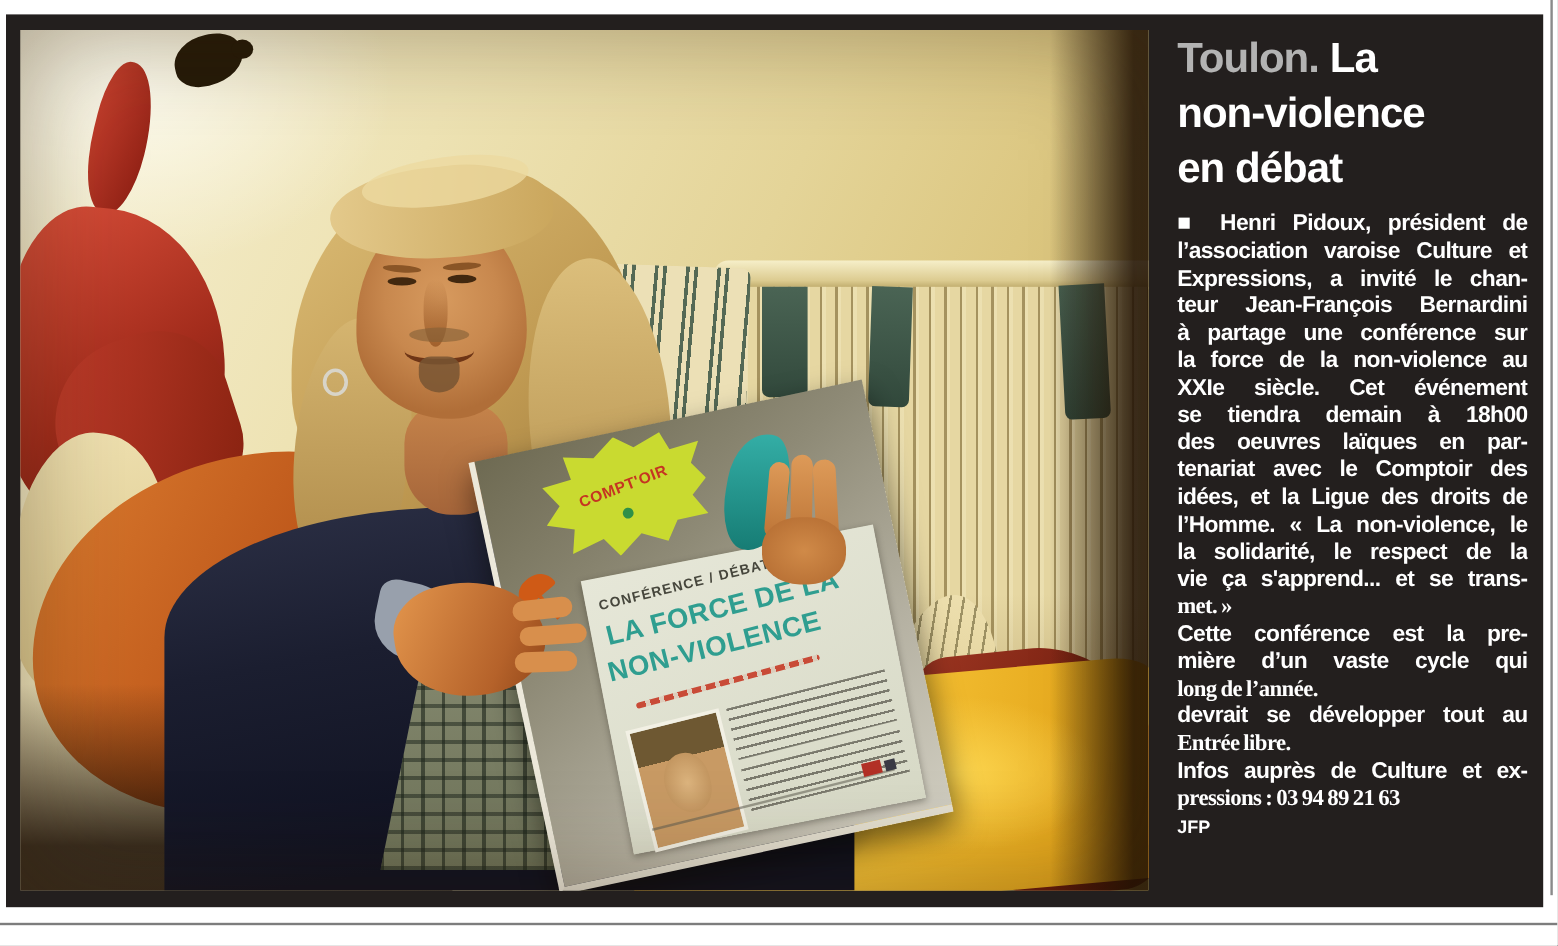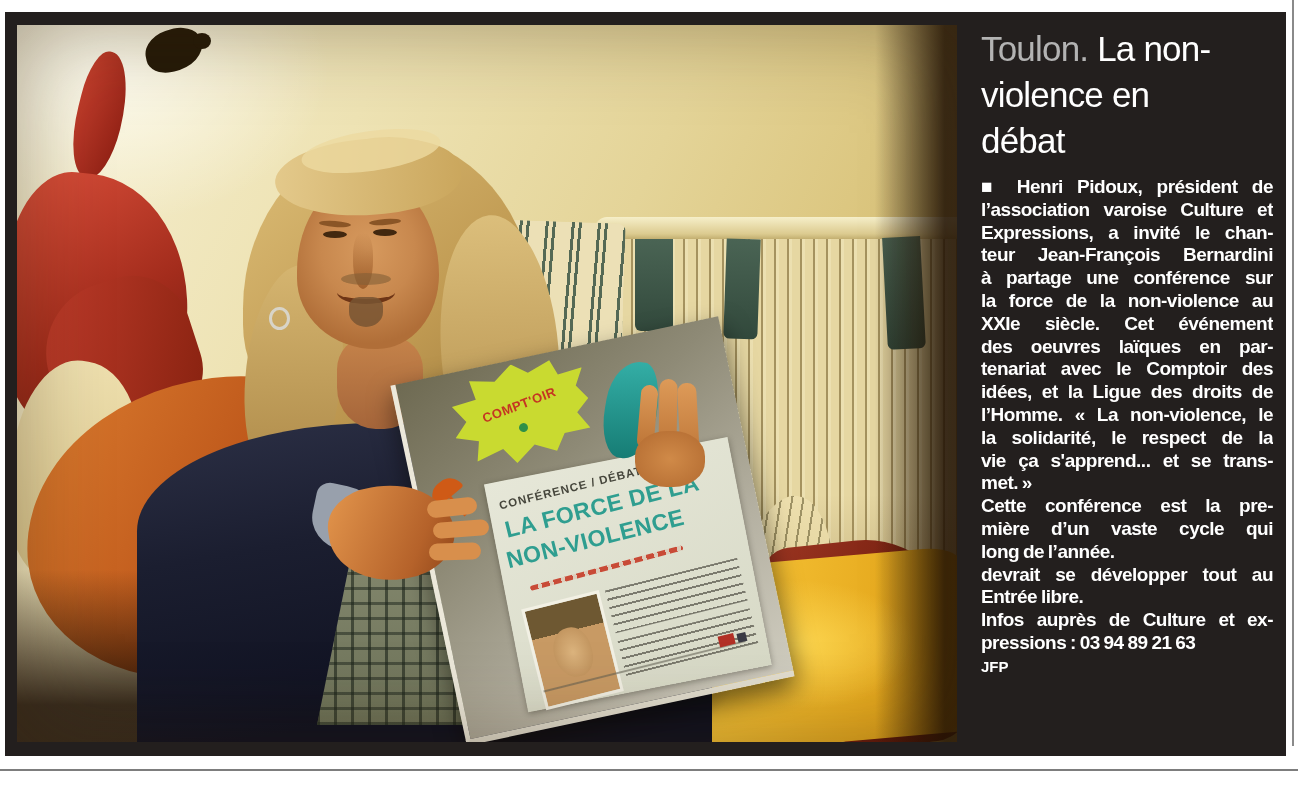--- a/index.html
+++ b/index.html
@@ -3,26 +3,26 @@
 <meta charset="utf-8">
 <style>
   html,body{margin:0;padding:0;background:#fff;}
   .page{position:relative;width:1298px;height:788px;background:#ffffff;overflow:hidden;font-family:"Liberation Sans",sans-serif;}
   .clipping{position:absolute;left:5px;top:12px;width:1281px;height:744px;background:#231f1e;overflow:hidden;}
   .vrule{position:absolute;left:1292px;top:0;width:2px;height:746px;background:#8a8a8a;}
   .hrule{position:absolute;left:0;top:769px;width:1298px;height:2px;background:#7d7d7d;}
 
   
   .article{position:absolute;left:976px;top:14px;width:292px;height:730px;}
-  .article-title{width:235px;font-size:35px;font-weight:normal;line-height:46px;letter-spacing:-0.8px;color:#ffffff;}
+  .article-title{width:235px;font-size:35px;font-weight:bold;line-height:46px;letter-spacing:-0.8px;color:#ffffff;}
   .title-prefix{color:#b3b3b3;}
   .article-body{position:absolute;left:0;top:150px;width:292px;}
   .body-line{height:22.8px;line-height:22.8px;font-size:19px;font-weight:bold;color:#ffffff;
              letter-spacing:-0.5px;word-spacing:-1px;text-align:justify;text-align-last:justify;overflow:hidden;}
-  .body-line.par-end{text-align-last:left;}
+  .body-line.par-end{text-align-last:left;font-family:Liberation Serif, serif;}
   .byline{margin-top:3px;font-size:15px;font-weight:bold;color:#ffffff;}
 
   
   .photo{position:absolute;left:12px;top:13px;width:940px;height:717px;overflow:hidden;
          background:linear-gradient(115deg,#f6f0d4 0%,#eee3b4 30%,#e4d498 55%,#d9c278 78%,#c8ab54 100%);}
   .photo *{position:absolute;}
   .wall-sheen{left:0;top:0;width:520px;height:310px;background:radial-gradient(60% 70% at 18% 15%,rgba(255,255,248,.75),rgba(255,255,248,0) 70%);}
   .bird{left:128px;top:4px;width:58px;height:42px;background:#251a08;border-radius:55% 45% 60% 40%;transform:rotate(-12deg);}
   .bird-head{left:176px;top:8px;width:18px;height:16px;background:#251a08;border-radius:50%;}
   .red-strap{left:60px;top:26px;width:46px;height:128px;background:linear-gradient(100deg,#c8402e,#8e2014);border-radius:40% 60% 45% 55%;transform:rotate(14deg);}
@@ -216,20 +216,21 @@
     <div class="article">
       <div class="article-title"><span class="title-prefix">Toulon.</span> <span>La non-violence en débat</span></div>
       <div class="article-body">
           <div class="body-line">■ Henri Pidoux, président de</div>
           <div class="body-line">l’association varoise Culture et</div>
           <div class="body-line">Expressions, a invité le chan-</div>
           <div class="body-line">teur Jean-François Bernardini</div>
           <div class="body-line">à partage une conférence sur</div>
           <div class="body-line">la force de la non-violence au</div>
           <div class="body-line">XXIe siècle. Cet événement</div>
+          <div class="body-line">se tiendra demain à 18h00</div>
           <div class="body-line">des oeuvres laïques en par-</div>
           <div class="body-line">tenariat avec le Comptoir des</div>
           <div class="body-line">idées, et la Ligue des droits de</div>
           <div class="body-line">l’Homme. « La non-violence, le</div>
           <div class="body-line">la solidarité, le respect de la</div>
           <div class="body-line">vie ça s'apprend... et se trans-</div>
           <div class="body-line par-end">met. »</div>
           <div class="body-line">Cette conférence est la pre-</div>
           <div class="body-line">mière d’un vaste cycle qui</div>
           <div class="body-line par-end">long de l’année.</div>

